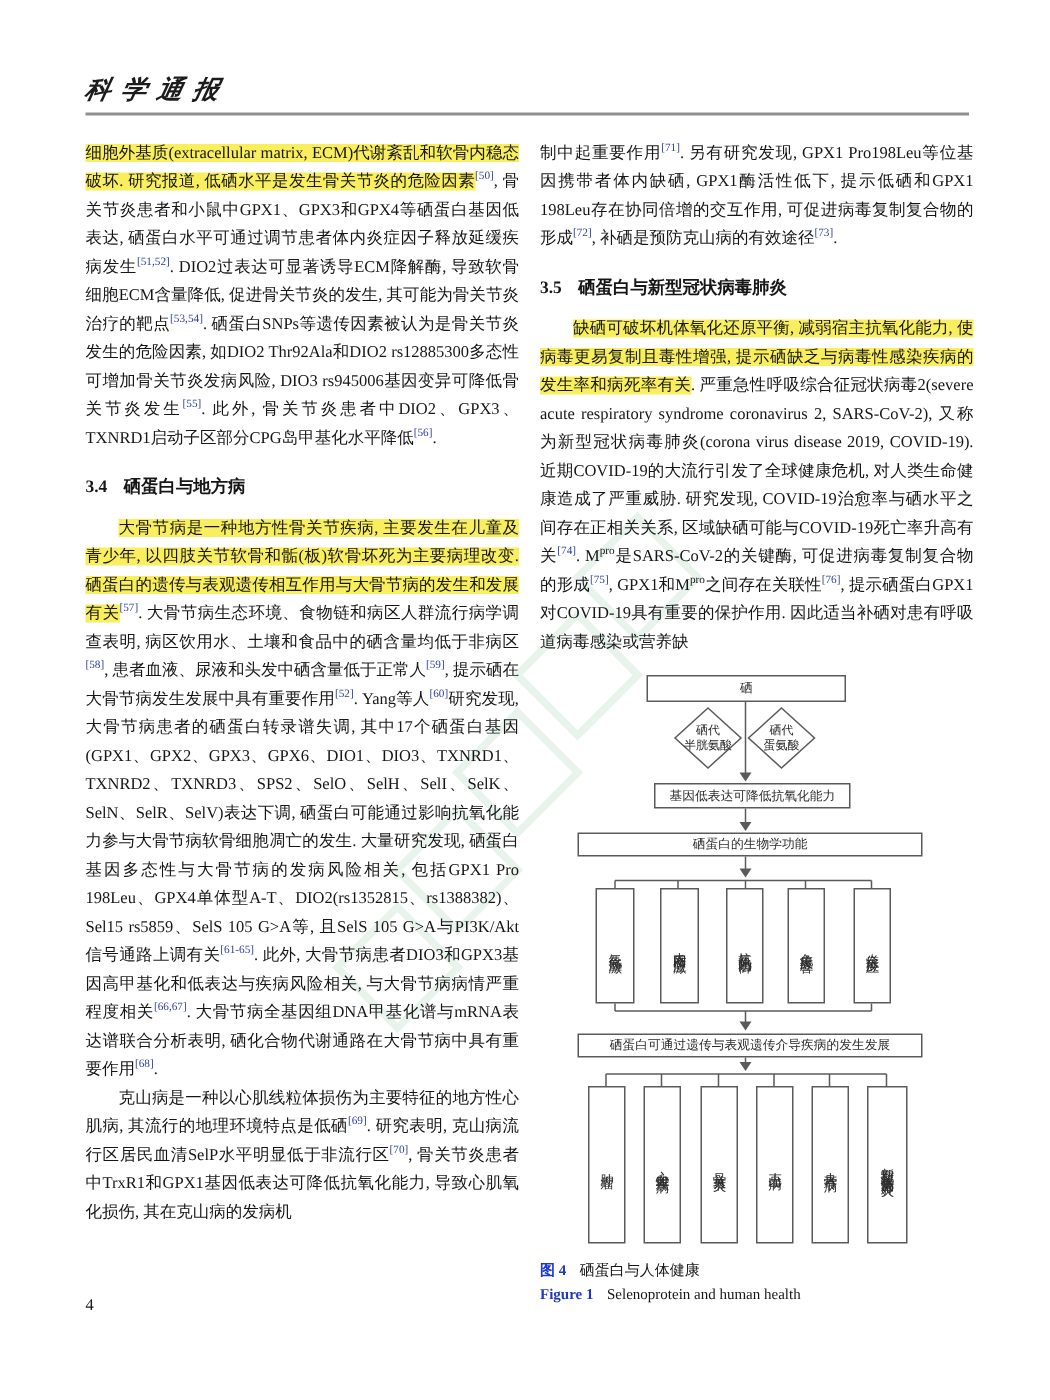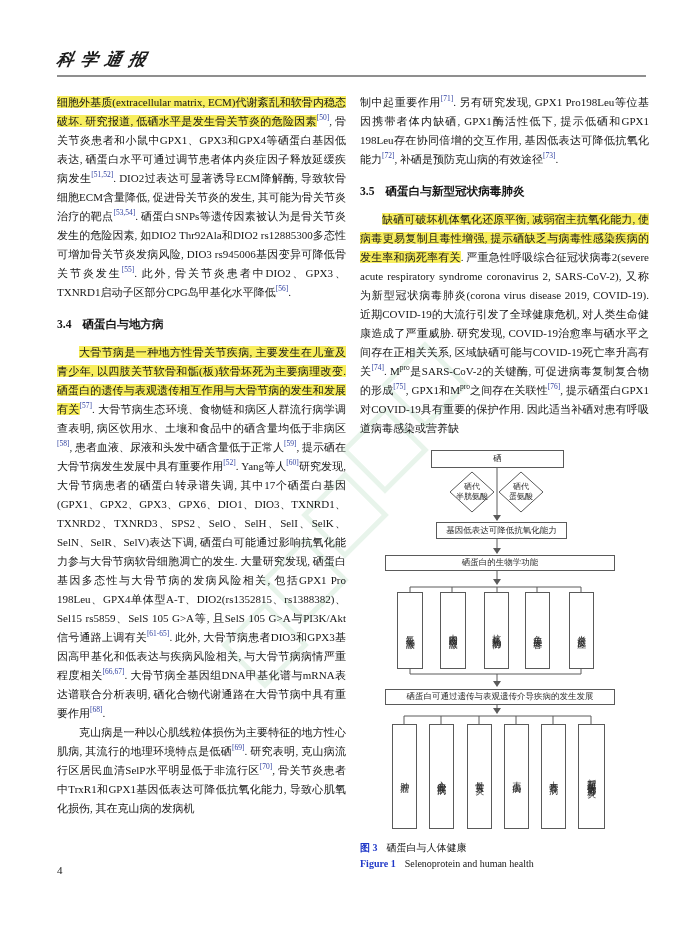--- a/index.html
+++ b/index.html
@@ -77,21 +77,21 @@
 <div class="col col-left">
   <p class="body-para"><span class="sg-hl">细胞外基质(extracellular matrix, ECM)代谢紊乱和软骨内稳态破坏. 研究报道, 低硒水平是发生骨关节炎的危险因素</span><sup class="sg-r">[50]</sup><span>, 骨关节炎患者和小鼠中</span><span class="sg-i">GPX1</span><span>、</span><span class="sg-i">GPX3</span><span>和</span><span class="sg-i">GPX4</span><span>等硒蛋白基因低表达, 硒蛋白水平可通过调节患者体内炎症因子释放延缓疾病发生</span><sup class="sg-r">[51,52]</sup><span>. </span><span class="sg-i">DIO2</span><span>过表达可显著诱导ECM降解酶, 导致软骨细胞ECM含量降低, 促进骨关节炎的发生, 其可能为骨关节炎治疗的靶点</span><sup class="sg-r">[53,54]</sup><span>. 硒蛋白SNPs等遗传因素被认为是骨关节炎发生的危险因素, 如</span><span class="sg-i">DIO2</span><span> Thr92Ala和</span><span class="sg-i">DIO2</span><span> rs12885300多态性可增加骨关节炎发病风险, </span><span class="sg-i">DIO3</span><span> rs945006基因变异可降低骨关节炎发生</span><sup class="sg-r">[55]</sup><span>. 此外, 骨关节炎患者中</span><span class="sg-i">DIO2</span><span>、</span><span class="sg-i">GPX3</span><span>、</span><span class="sg-i">TXNRD1</span><span>启动子区部分CPG岛甲基化水平降低</span><sup class="sg-r">[56]</sup><span>.</span></p>
   <div class="section-heading">
     <span class="sec-num">3.4</span><span>硒蛋白与地方病</span>
   </div>
   <p class="body-para indent"><span class="sg-hl">大骨节病是一种地方性骨关节疾病, 主要发生在儿童及青少年, 以四肢关节软骨和骺(板)软骨坏死为主要病理改变. 硒蛋白的遗传与表观遗传相互作用与大骨节病的发生和发展有关</span><sup class="sg-r">[57]</sup><span>. 大骨节病生态环境、食物链和病区人群流行病学调查表明, 病区饮用水、土壤和食品中的硒含量均低于非病区</span><sup class="sg-r">[58]</sup><span>, 患者血液、尿液和头发中硒含量低于正常人</span><sup class="sg-r">[59]</sup><span>, 提示硒在大骨节病发生发展中具有重要作用</span><sup class="sg-r">[52]</sup><span>. Yang等人</span><sup class="sg-r">[60]</sup><span>研究发现, 大骨节病患者的硒蛋白转录谱失调, 其中17个硒蛋白基因(</span><span class="sg-i">GPX1</span><span>、</span><span class="sg-i">GPX2</span><span>、</span><span class="sg-i">GPX3</span><span>、</span><span class="sg-i">GPX6</span><span>、</span><span class="sg-i">DIO1</span><span>、</span><span class="sg-i">DIO3</span><span>、</span><span class="sg-i">TXNRD1</span><span>、</span><span class="sg-i">TXNRD2</span><span>、</span><span class="sg-i">TXNRD3</span><span>、</span><span class="sg-i">SPS2</span><span>、</span><span class="sg-i">SelO</span><span>、</span><span class="sg-i">SelH</span><span>、</span><span class="sg-i">SelI</span><span>、</span><span class="sg-i">SelK</span><span>、</span><span class="sg-i">SelN</span><span>、</span><span class="sg-i">SelR</span><span>、</span><span class="sg-i">SelV</span><span>)表达下调, 硒蛋白可能通过影响抗氧化能力参与大骨节病软骨细胞凋亡的发生. 大量研究发现, 硒蛋白基因多态性与大骨节病的发病风险相关, 包括</span><span class="sg-i">GPX1</span><span> Pro 198Leu、</span><span class="sg-i">GPX4</span><span>单体型A-T、</span><span class="sg-i">DIO2</span><span>(rs1352815、rs1388382)、</span><span class="sg-i">Sel15</span><span> rs5859、</span><span class="sg-i">SelS</span><span> 105 G&gt;A等, 且</span><span class="sg-i">SelS</span><span> 105 G&gt;A与PI3K/Akt信号通路上调有关</span><sup class="sg-r">[61-65]</sup><span>. 此外, 大骨节病患者</span><span class="sg-i">DIO3</span><span>和</span><span class="sg-i">GPX3</span><span>基因高甲基化和低表达与疾病风险相关, 与大骨节病病情严重程度相关</span><sup class="sg-r">[66,67]</sup><span>. 大骨节病全基因组DNA甲基化谱与mRNA表达谱联合分析表明, 硒化合物代谢通路在大骨节病中具有重要作用</span><sup class="sg-r">[68]</sup><span>.</span></p>
   <p class="body-para indent"><span>克山病是一种以心肌线粒体损伤为主要特征的地方性心肌病, 其流行的地理环境特点是低硒</span><sup class="sg-r">[69]</sup><span>. 研究表明, 克山病流行区居民血清SelP水平明显低于非流行区</span><sup class="sg-r">[70]</sup><span>, 骨关节炎患者中</span><span class="sg-i">TrxR1</span><span>和</span><span class="sg-i">GPX1</span><span>基因低表达可降低抗氧化能力, 导致心肌氧化损伤, 其在克山病的发病机</span></p>
 </div>
 
 <div class="col col-right">
-  <p class="body-para"><span>制中起重要作用</span><sup class="sg-r">[71]</sup><span>. 另有研究发现, </span><span class="sg-i">GPX1</span><span> Pro198Leu等位基因携带者体内缺硒, GPX1酶活性低下, 提示低硒和GPX1 198Leu存在协同倍增的交互作用, 基因低表达可降低抗氧化能力</span><sup class="sg-r">[72]</sup><span>, 补硒是预防克山病的有效途径</span><sup class="sg-r">[73]</sup><span>.</span></p>
+  <p class="body-para"><span>制中起重要作用</span><sup class="sg-r">[71]</sup><span>. 另有研究发现, </span><span class="sg-i">GPX1</span><span> Pro198Leu等位基因携带者体内缺硒, GPX1酶活性低下, 提示低硒和GPX1 198Leu存在协同倍增的交互作用, 可促进病毒复制复合物的形成</span><sup class="sg-r">[72]</sup><span>, 补硒是预防克山病的有效途径</span><sup class="sg-r">[73]</sup><span>.</span></p>
   <div class="section-heading">
     <span class="sec-num">3.5</span><span>硒蛋白与新型冠状病毒肺炎</span>
   </div>
   <p class="body-para indent"><span class="sg-hl">缺硒可破坏机体氧化还原平衡, 减弱宿主抗氧化能力, 使病毒更易复制且毒性增强, 提示硒缺乏与病毒性感染疾病的发生率和病死率有关</span><span>. 严重急性呼吸综合征冠状病毒2(severe acute respiratory syndrome coronavirus 2, SARS-CoV-2), 又称为新型冠状病毒肺炎(corona virus disease 2019, COVID-19). 近期COVID-19的大流行引发了全球健康危机, 对人类生命健康造成了严重威胁. 研究发现, COVID-19治愈率与硒水平之间存在正相关关系, 区域缺硒可能与COVID-19死亡率升高有关</span><sup class="sg-r">[74]</sup><span>. M</span><sup class="sg-s">pro</sup><span>是SARS-CoV-2的关键酶, 可促进病毒复制复合物的形成</span><sup class="sg-r">[75]</sup><span>, GPX1和M</span><sup class="sg-s">pro</sup><span>之间存在关联性</span><sup class="sg-r">[76]</sup><span>, 提示硒蛋白GPX1对COVID-19具有重要的保护作用. 因此适当补硒对患有呼吸道病毒感染或营养缺</span></p>
 
   <div class="figure-area">
     <svg class="flow-svg" width="289" height="392" viewBox="0 0 289 392">
       <g stroke="#5a5a5a" stroke-width="1" fill="none">
         <line x1="137" y1="27" x2="137" y2="75"></line>
         <line x1="137" y1="98" x2="137" y2="108"></line>
@@ -154,21 +154,21 @@
     <div class="fnode vtext" style="left:32px;top:283px;width:23px;height:103px;">肿瘤</div>
     <div class="fnode vtext" style="left:69px;top:283px;width:23px;height:103px;">心血管疾病</div>
     <div class="fnode vtext" style="left:107px;top:283px;width:23px;height:103px;">骨关节炎</div>
     <div class="fnode vtext" style="left:144px;top:283px;width:23px;height:103px;">克山病</div>
     <div class="fnode vtext" style="left:181px;top:283px;width:23px;height:103px;">大骨节病</div>
     <div class="fnode vtext" style="left:218px;top:283px;width:25px;height:103px;">新型冠状病毒肺炎</div>
   </div>
 
   <div class="fig-caption">
     <div>
-      <span class="cap-label">图 3</span><span>硒蛋白与人体健康</span>
+      <span class="cap-label">图 4</span><span>硒蛋白与人体健康</span>
     </div>
     <div>
       <span class="cap-label">Figure 1</span><span>Selenoprotein and human health</span>
     </div>
   </div>
 </div>
 
 <div class="page-number">4</div>
 
 </body></html>

